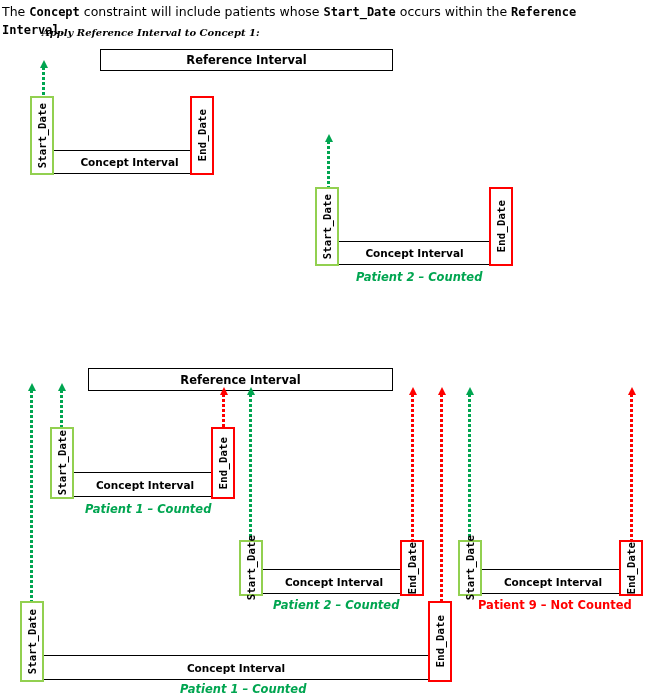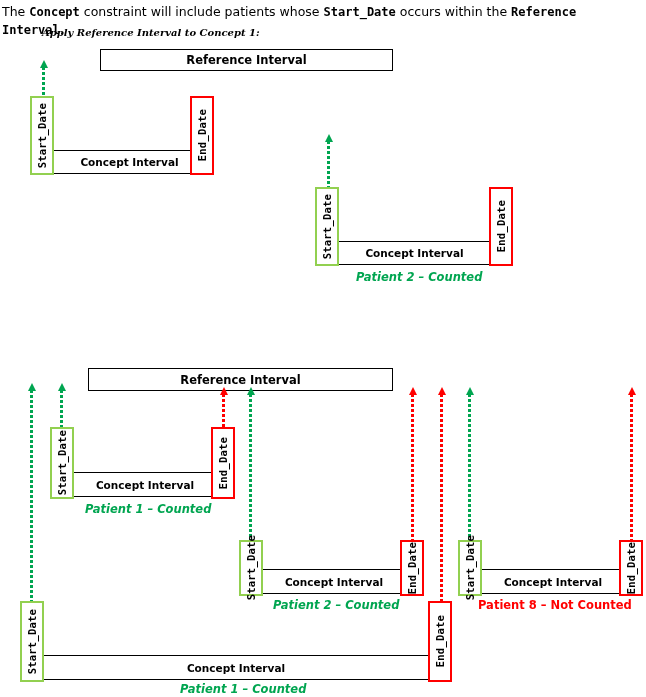--- a/index.html
+++ b/index.html
@@ -158,21 +158,21 @@
   </div>
   <div class="plabel green" style="left:273px;top:598px;">Patient 2 – Counted</div>
 
   <div class="ci-box" style="left:480px;top:569px;width:146px;height:25px;">Concept Interval</div>
   <div class="date-box green" style="left:458px;top:540px;width:24px;height:56px;">
     <span>Start_Date</span>
   </div>
   <div class="date-box red" style="left:619px;top:540px;width:24px;height:56px;">
     <span>End_Date</span>
   </div>
-  <div class="plabel red" style="left:478px;top:598px;">Patient 8 – Not Counted</div>
+  <div class="plabel red" style="left:478px;top:598px;">Patient 9 – Not Counted</div>
 
   <div class="ci-box" style="left:42px;top:655px;width:388px;height:25px;">Concept Interval</div>
   <div class="date-box green" style="left:20px;top:601px;width:24px;height:81px;">
     <span>Start_Date</span>
   </div>
   <div class="date-box red" style="left:428px;top:601px;width:24px;height:81px;">
     <span>End_Date</span>
   </div>
   <div class="plabel green" style="left:180px;top:682px;">Patient 1 – Counted</div>
 

